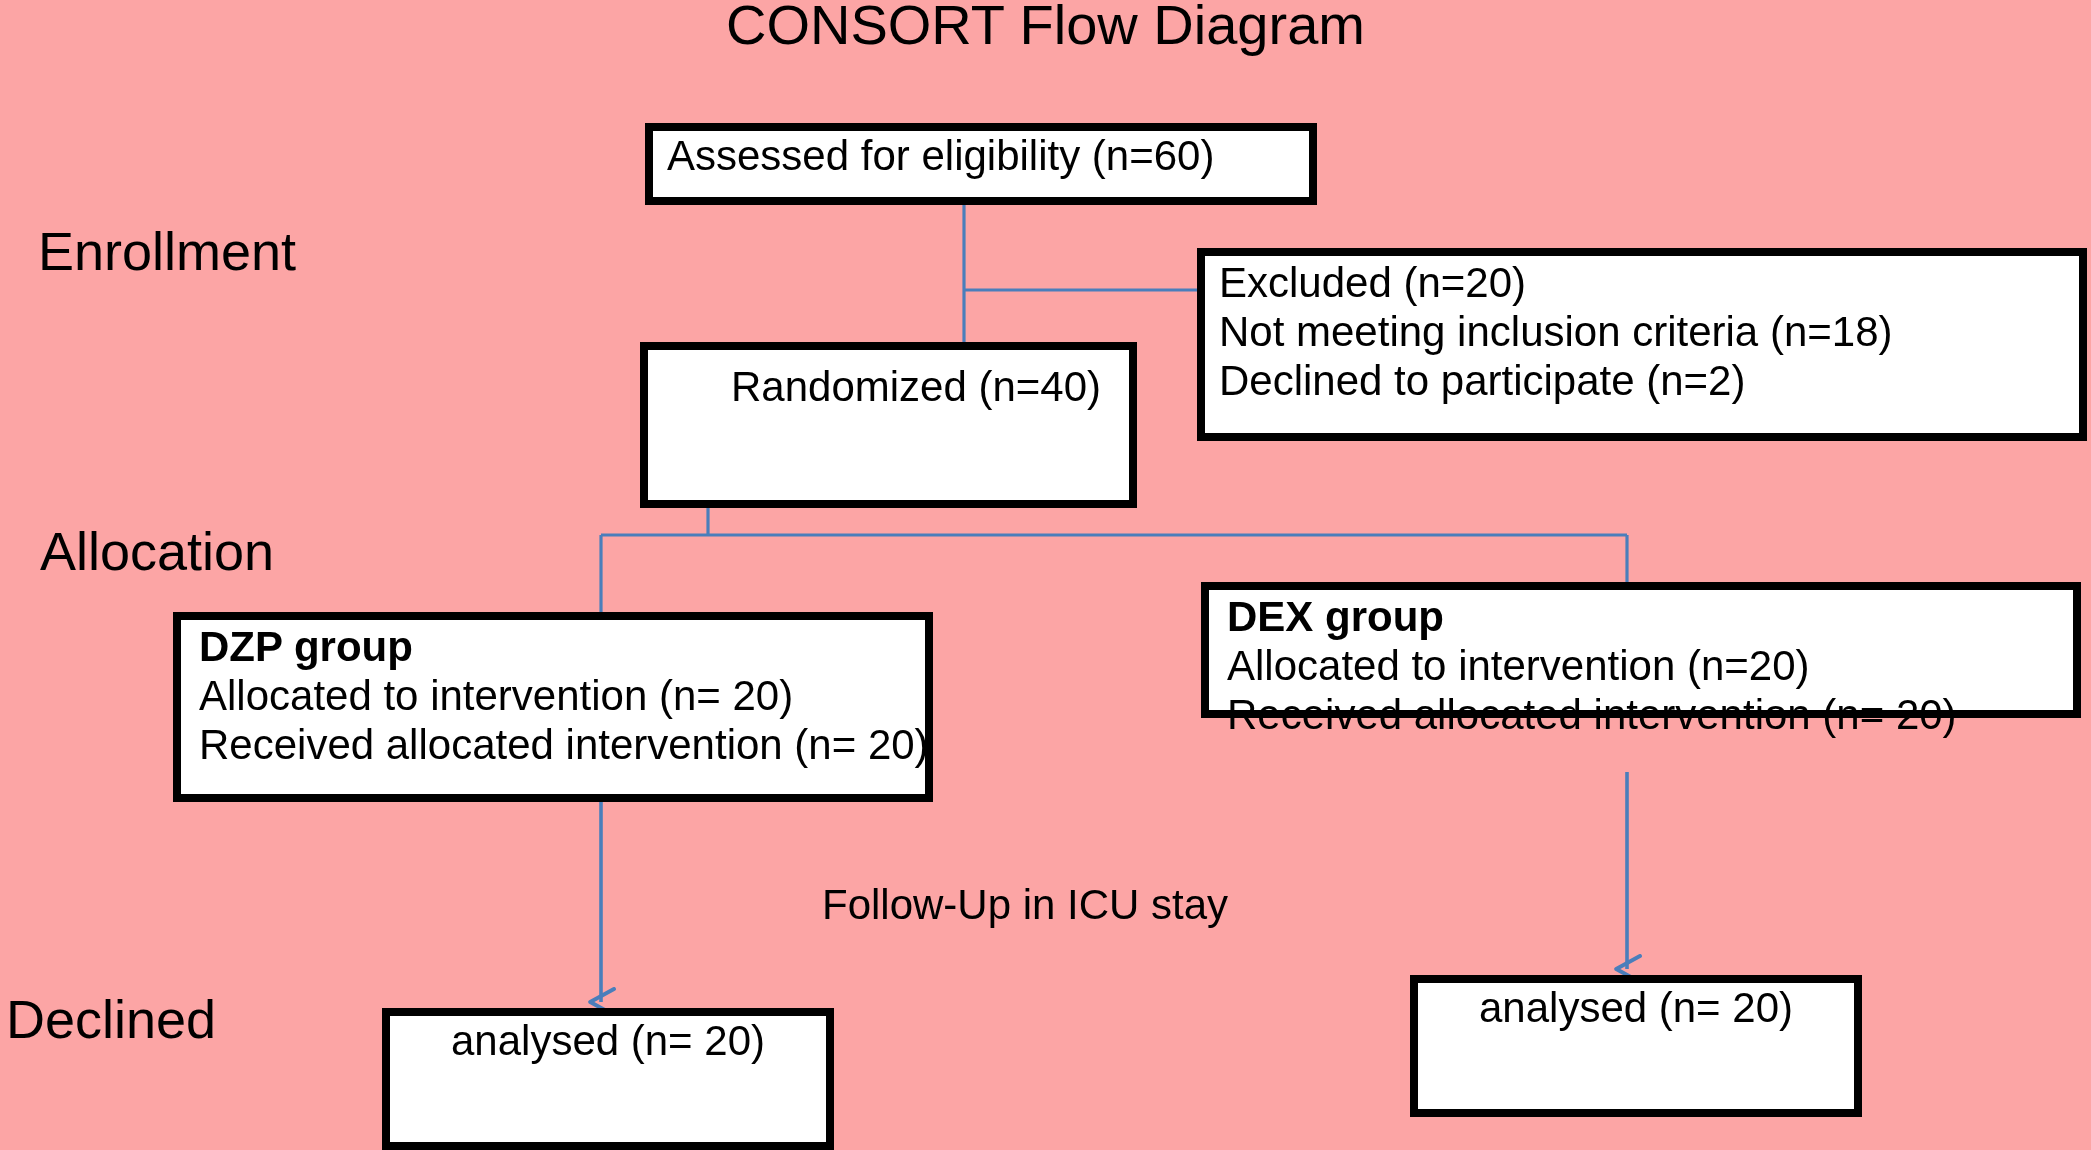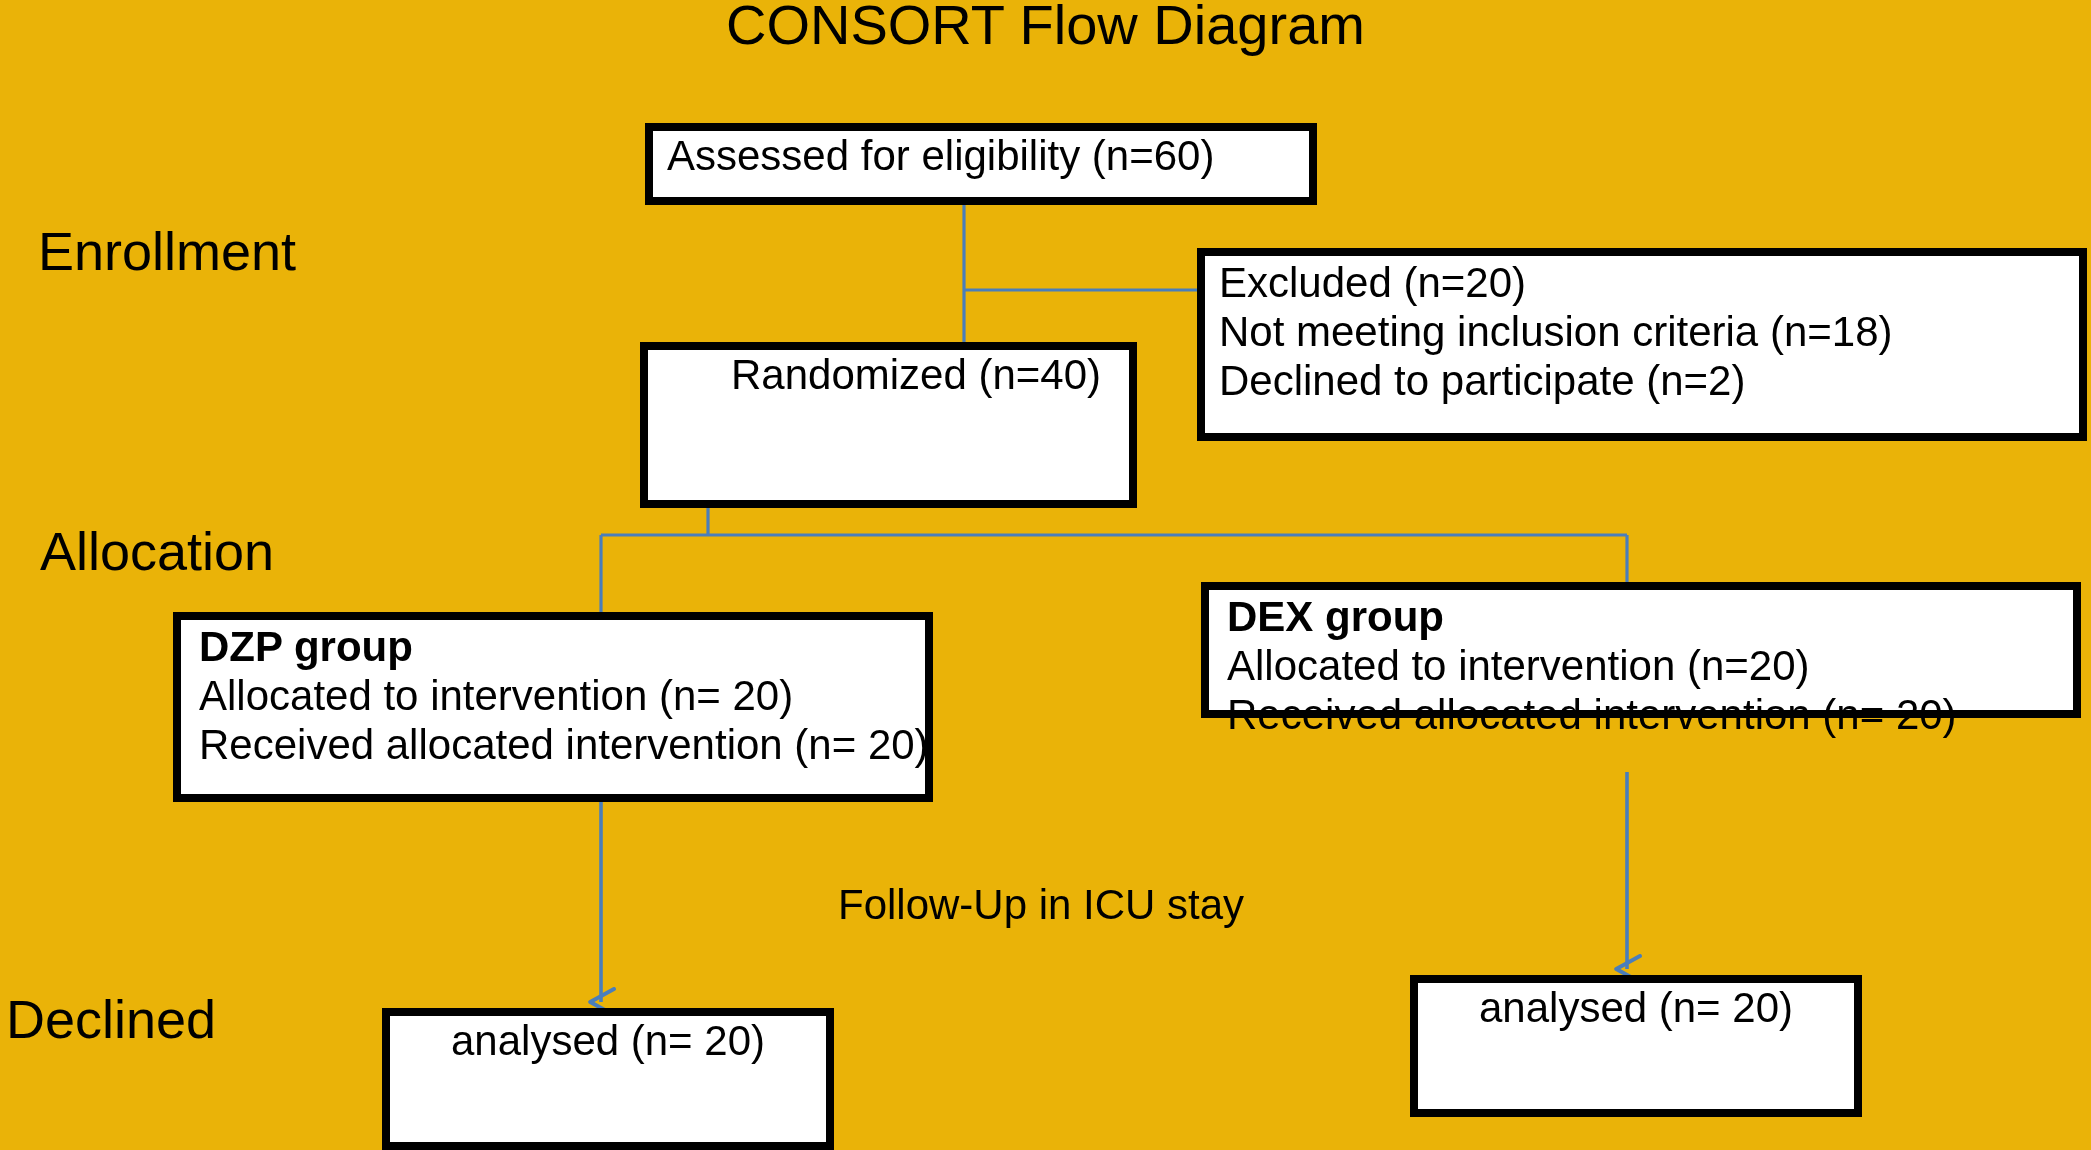--- a/index.html
+++ b/index.html
@@ -9,21 +9,21 @@
     background: #ffffff;
   }
   body {
     font-family: "Liberation Sans", sans-serif;
     color: #000000;
   }
   #canvas {
     position: relative;
     width: 2091px;
     height: 1150px;
-    background: #eab308;
+    background: #fca5a5;
     overflow: hidden;
   }
 
   
   .diagram-title {
     position: absolute;
     left: 0;
     top: -6px;
     width: 2091px;
     text-align: center;
@@ -45,21 +45,20 @@
   #stage-enrollment { left: 38px;  top: 222px; }
   #stage-allocation { left: 40px;  top: 522px; }
   #stage-analysis   { left: 6px;   top: 990px; }
 
   
   .free-note {
     position: absolute;
     font-size: 42px;
     line-height: 1.1;
     white-space: nowrap;
-    margin-left: 16px;
   }
   #note-followup { left: 822px; top: 882px; }
 
   
   .box {
     position: absolute;
     box-sizing: border-box;
     background: #ffffff;
     border: 8px solid #000000;
     font-size: 42px;
@@ -81,21 +80,21 @@
 
   #box-excluded {
     left: 1197px; top: 248px; width: 890px; height: 193px;
   }
   #box-excluded .box-inner { padding-top: 2px; padding-left: 14px; }
 
   #box-randomized {
     left: 640px; top: 342px; width: 497px; height: 166px;
   }
   #box-randomized .box-inner {
-    padding-top: 0px;
+    padding-top: 12px;
     text-align: center;
     width: 520px;       
     margin-left: -6px;
   }
 
   #box-dzp {
     left: 173px; top: 612px; width: 760px; height: 190px;
   }
   #box-dzp .box-inner { padding-top: 2px; padding-left: 18px; }
 

